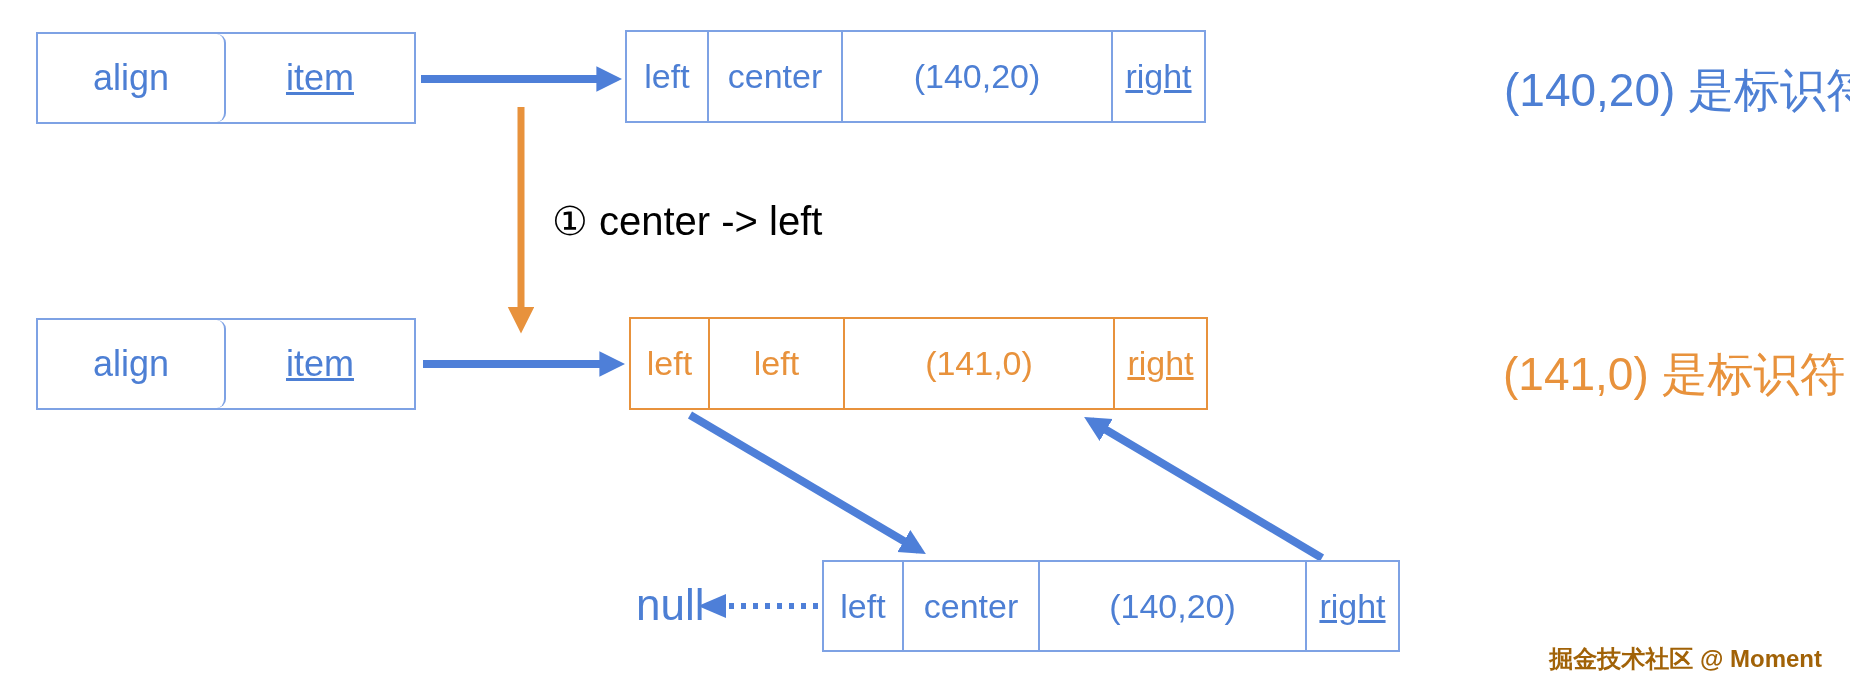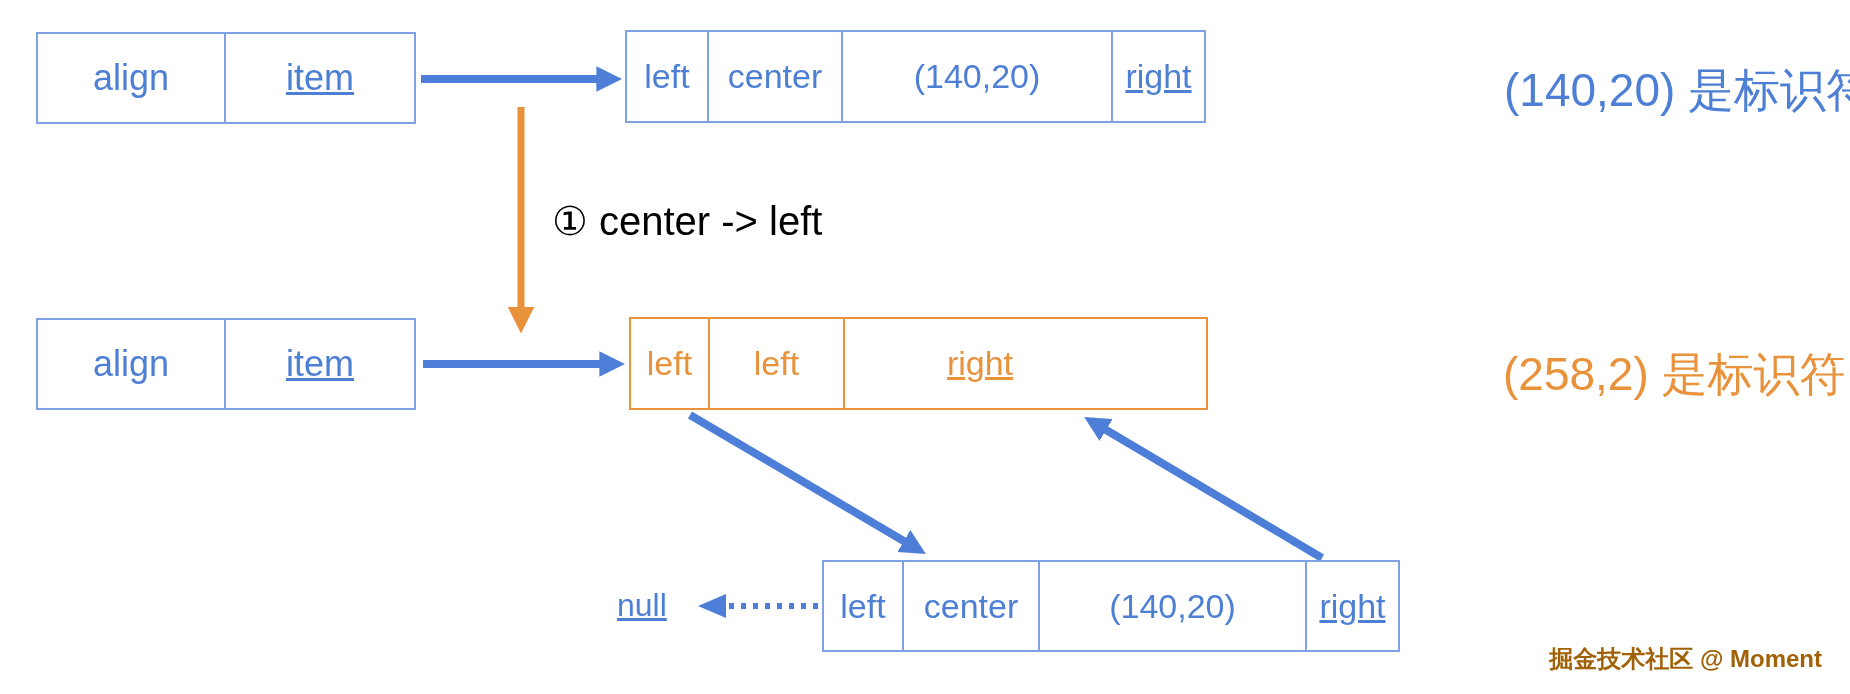--- a/index.html
+++ b/index.html
@@ -21,40 +21,39 @@
   .box.orange{border:2px solid #e8923c;}
   .cell{
     display:flex;align-items:center;justify-content:center;
     box-sizing:border-box;
     font-size:34px;
     white-space:nowrap;
   }
   .box.blue .cell{color:#4d7fd4;border-right:2px solid #7ea2e4;}
   .box.orange .cell{color:#e8923c;border-right:2px solid #e8923c;}
   .box .cell:last-child{border-right:none;text-decoration:underline;}
-  .box.pair .cell{font-size:36px;}
+  .box.pair .cell{font-size:36px;border-radius:9px;}
   .note{
     position:absolute;
     font-size:46px;
     white-space:nowrap;
   }
   .note.blue-text{color:#4d7fd4;}
   .note.orange-text{color:#e8923c;}
   .step-label{
     position:absolute;
     left:552px;top:196px;
     font-size:40px;line-height:50px;
     color:#000000;white-space:nowrap;
   }
   .null-label{
     position:absolute;
-    left:617px;top:580px;
-    font-size:32px;line-height:50px;
+    left:636px;top:580px;
+    font-size:44px;line-height:50px;
     color:#4d7fd4;
-    text-decoration:underline;
   }
   .watermark{
     position:absolute;
     right:28px;top:644px;
     font-size:24px;line-height:30px;
     font-weight:bold;
     color:#a16207;white-space:nowrap;
   }
 </style>
 </head>
@@ -103,24 +102,25 @@
   <div class="step-label">① center -&gt; left</div>
 
   <div class="box blue pair" style="left:36px;top:318px;width:380px;height:92px;grid-template-columns:1fr 1fr;">
     <div class="cell">align</div>
     <div class="cell">item</div>
   </div>
 
   <div class="box orange" style="left:629px;top:317px;width:579px;height:93px;grid-template-columns:79px 135px 270px auto;">
     <div class="cell">left</div>
     <div class="cell">left</div>
+    <div class="cell">(141,0)</div>
     <div class="cell">right</div>
   </div>
 
-  <div class="note orange-text" style="left:1503px;top:344px;">(258,2) 是标识符</div>
+  <div class="note orange-text" style="left:1503px;top:344px;">(141,0) 是标识符</div>
 
   <div class="box blue" style="left:822px;top:560px;width:578px;height:92px;grid-template-columns:80px 136px 267px auto;">
     <div class="cell">left</div>
     <div class="cell">center</div>
     <div class="cell">(140,20)</div>
     <div class="cell">right</div>
   </div>
 
   <div class="null-label">null</div>
 

